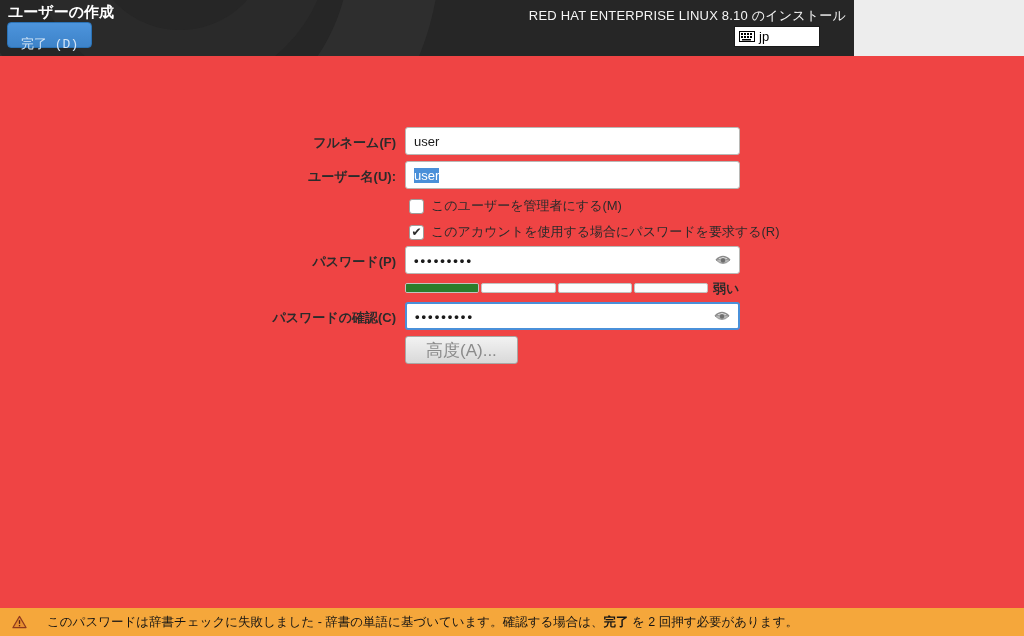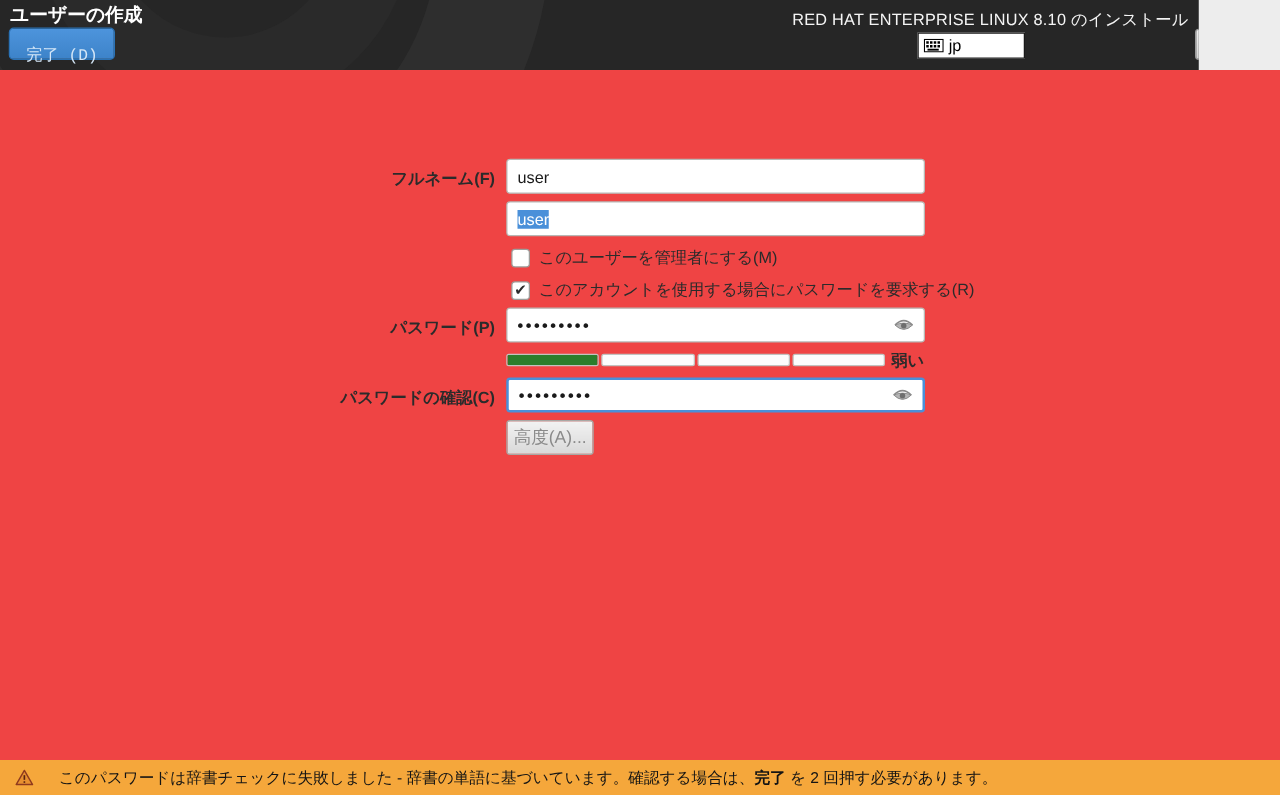--- a/index.html
+++ b/index.html
@@ -1,21 +1,21 @@
 <!DOCTYPE html>
 <html><head>
 <meta charset="utf-8">
 <style>
   * { margin: 0; padding: 0; box-sizing: border-box; }
   html, body { width: 1024px; height: 636px; }
   body { font-family: "Liberation Sans", "DejaVu Sans", sans-serif; }
   .page { position: relative; width: 1024px; height: 636px; background: #ededed; overflow: hidden; }
 
   
-  .header { position: absolute; top: 0; left: 0; width: 959px; height: 56px; background: #262626; overflow: hidden; z-index: 2; }
+  .header { position: absolute; top: 0; left: 0; width: 854px; height: 56px; background: #262626; overflow: hidden; z-index: 2; }
   .arc1 { position: absolute; left: -120px; top: -330px; width: 560px; height: 560px; border-radius: 50%; border: 90px solid #2e2e2e; }
   .arc2 { position: absolute; left: 30px; top: -210px; width: 300px; height: 300px; border-radius: 50%; border: 60px solid #2a2a2a; }
   .page-title { position: absolute; left: 8px; top: 3px; color: #ffffff; font-size: 15px; font-weight: bold; }
   .done-button { position: absolute; left: 7px; top: 22px; height: 26px; padding: 12px 13px;
     background: linear-gradient(#4d94dc, #3d83c9); border: 1px solid #2a72b5; border-radius: 4px;
     color: #d4e6f7; font-size: 13px; font-family: Liberation Mono, monospace; cursor: pointer; }
   .product-title { position: absolute; right: 8px; top: 7px; color: #f5f5f5; font-size: 13px; letter-spacing: 0.2px; }
   .kb-indicator { position: absolute; left: 734px; top: 26px; width: 86px; height: 21px; background: #ffffff;
     border: 1px solid #1a1a1a; display: flex; align-items: center; gap: 4px; padding-left: 4px; cursor: pointer; }
   .kb-indicator span.lab { color: #000; font-size: 13px; }
@@ -43,23 +43,23 @@
     display: flex; align-items: center; justify-content: center; font-size: 12px; color: #ffffff; }
   .checkbox.checked { color: #2b2b2b; font-weight: bold; }
   .checkbox.checked::after { content: "✔"; line-height: 1; }
   .checkbox-label { font-size: 13px; color: #2b2b2b; }
 
   .strength-bar { position: absolute; left: 405px; top: 227px; width: 303px; height: 10px; display: flex; gap: 2px; }
   .strength-seg { flex: 1; height: 100%; background: #fcfcfc; border: 1px solid #c2c2bf; border-radius: 2px; overflow: hidden; }
   .strength-fill { height: 100%; background: #2b7d2b; width: 0; }
   .strength-label { position: absolute; left: 713px; top: 224px; font-size: 13px; color: #2b2b2b; font-weight: bold; }
 
-  .advanced-button { position: absolute; left: 405px; top: 280px; height: 28px; padding: 0 5px;
+  .advanced-button { position: absolute; left: 405px; top: 280px; height: 28px; padding: 0 20px;
     background: linear-gradient(#f2f2f2, #d9d9d9); border: 1px solid #a8a8a5; border-radius: 3px;
-    color: #8a8a8a; font-size: 14px; font-family: inherit; cursor: pointer; }
+    color: #8a8a8a; font-size: 17px; font-family: inherit; cursor: pointer; }
 
   
   .warning-bar { position: absolute; left: 0; bottom: 0; width: 1024px; height: 28px; background: #f5a73b;
     display: flex; align-items: center; padding-left: 12px; gap: 20px; }
   .warning-text { font-size: 12.5px; color: #141414; }
   .warning-text b { font-weight: bold; }
   .warn-icon { width: 15px; height: 14px; flex: 0 0 auto; }
 </style>
 </head>
 <body>
@@ -88,20 +88,21 @@
       <span class="lab">jp</span>
     </div>
     <button class="help-button">ヘルプ!</button>
   </header>
 
   <main class="content">
 
     <label class="field-label" style="top: 78px;">フルネーム(F)</label>
     <input class="text-field" style="top: 71px;" value="user">
 
+    <label class="field-label" style="top: 112px;">ユーザー名(U):</label>
     <div class="fake-field" style="top: 105px;">
       <span class="selected-text">user</span>
     </div>
 
     <div class="checkbox-row" style="top: 141px;">
       <span class="checkbox"></span>
       <span class="checkbox-label">このユーザーを管理者にする(M)</span>
     </div>
 
     <div class="checkbox-row" style="top: 167px;">

